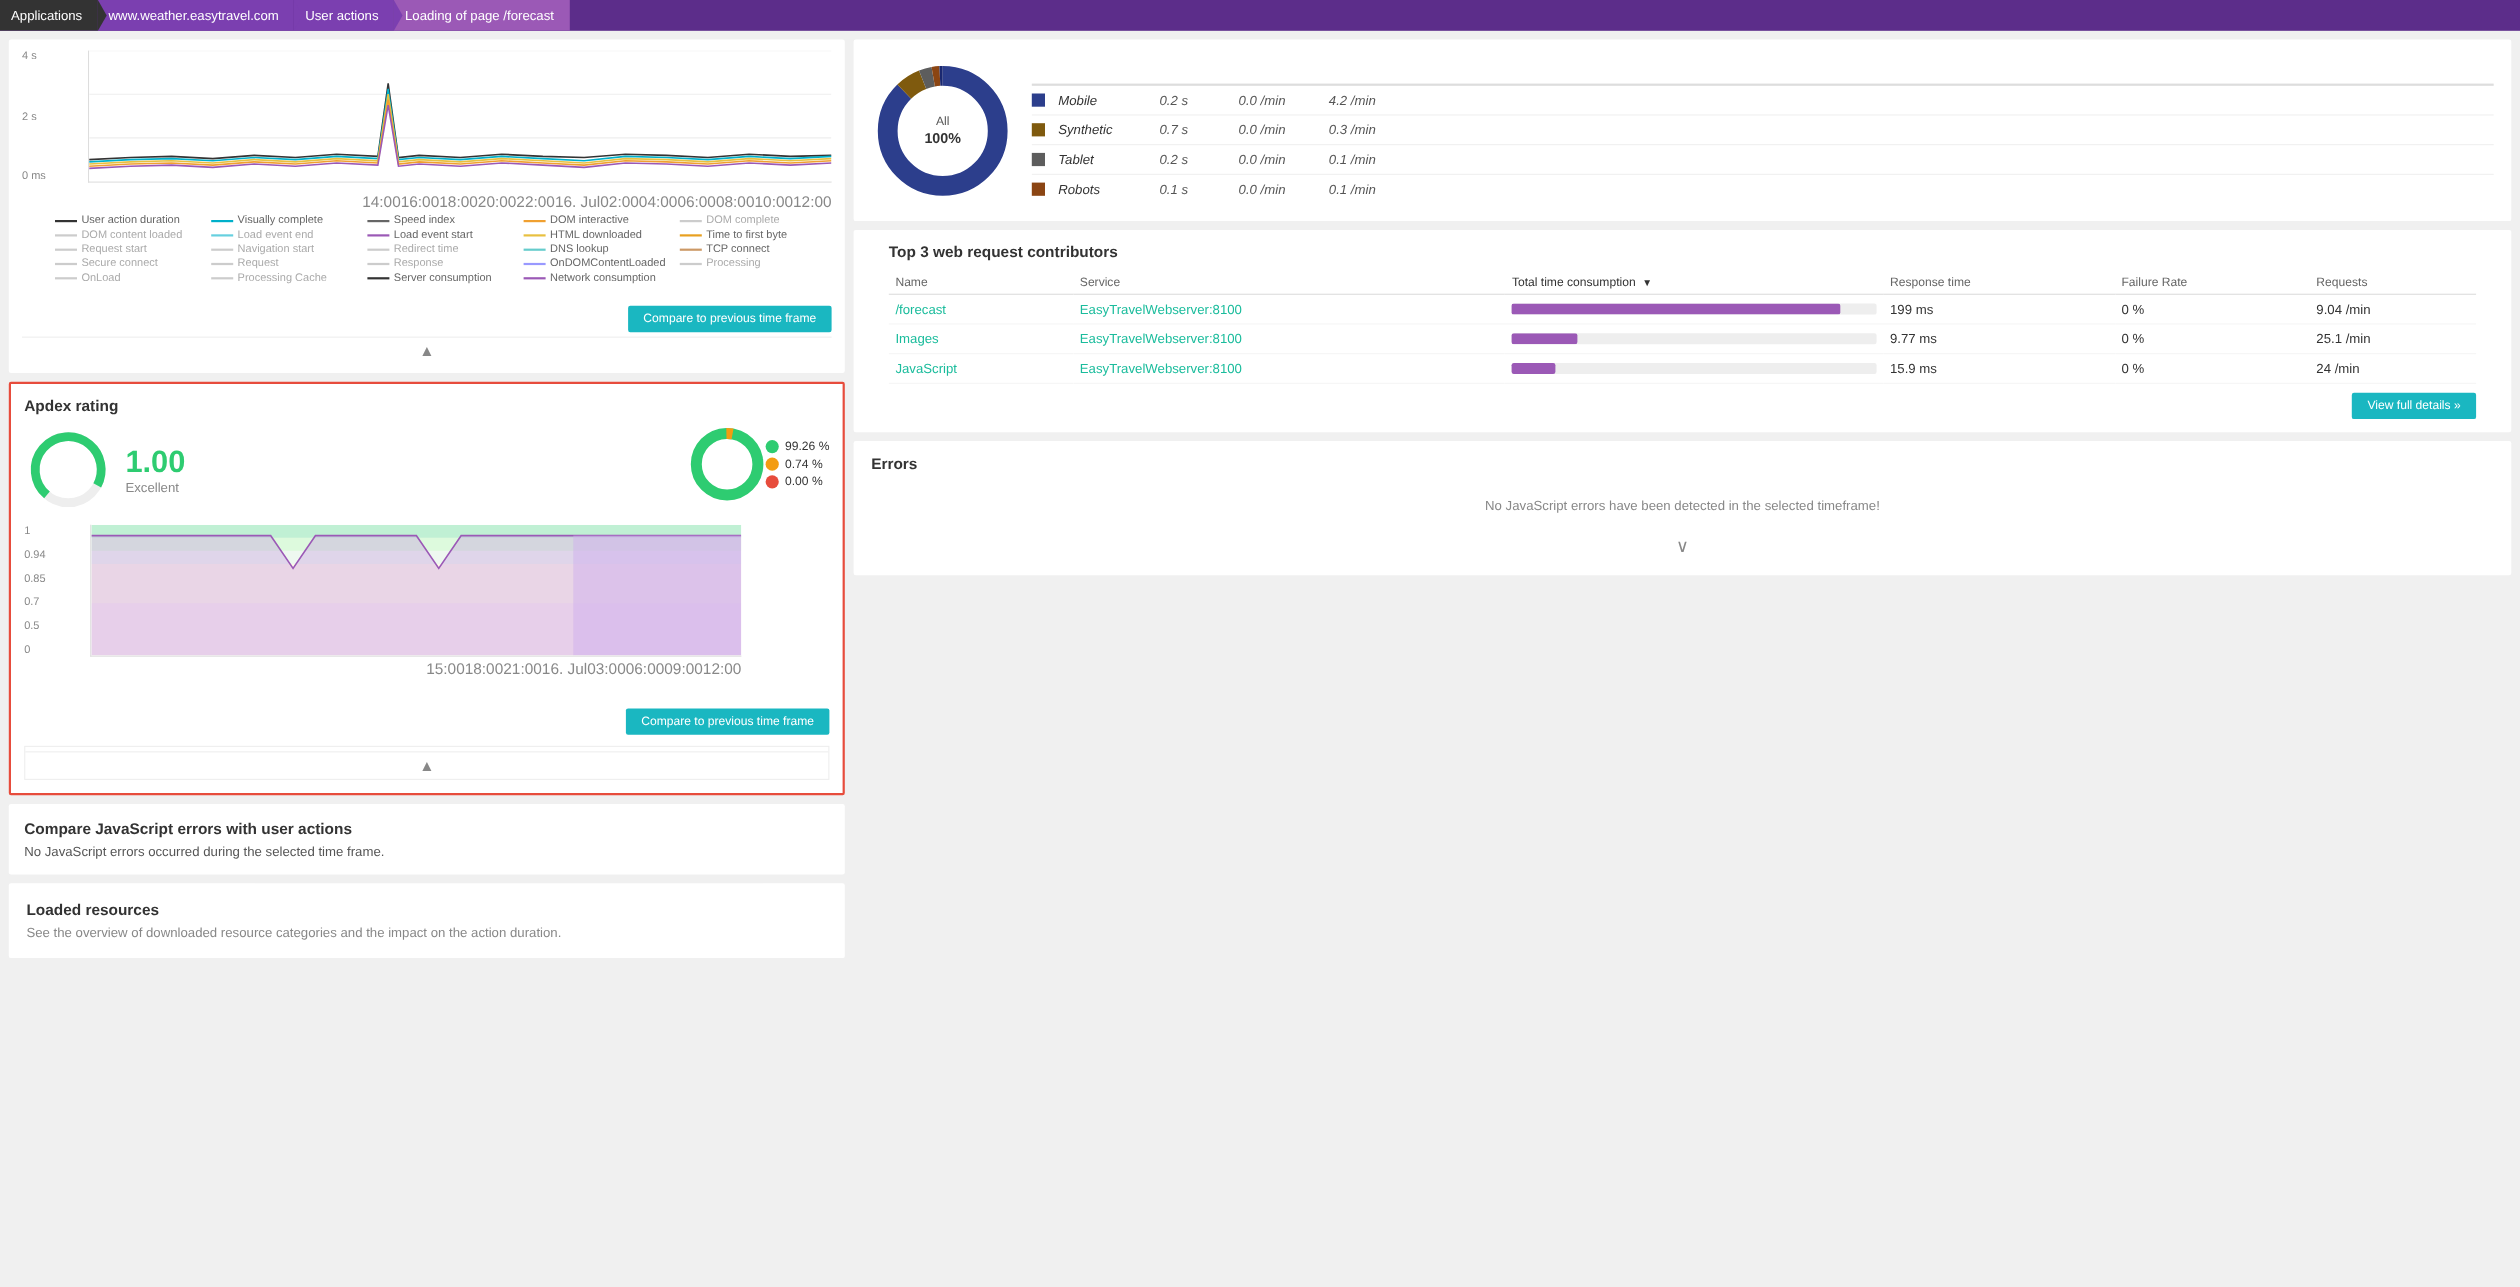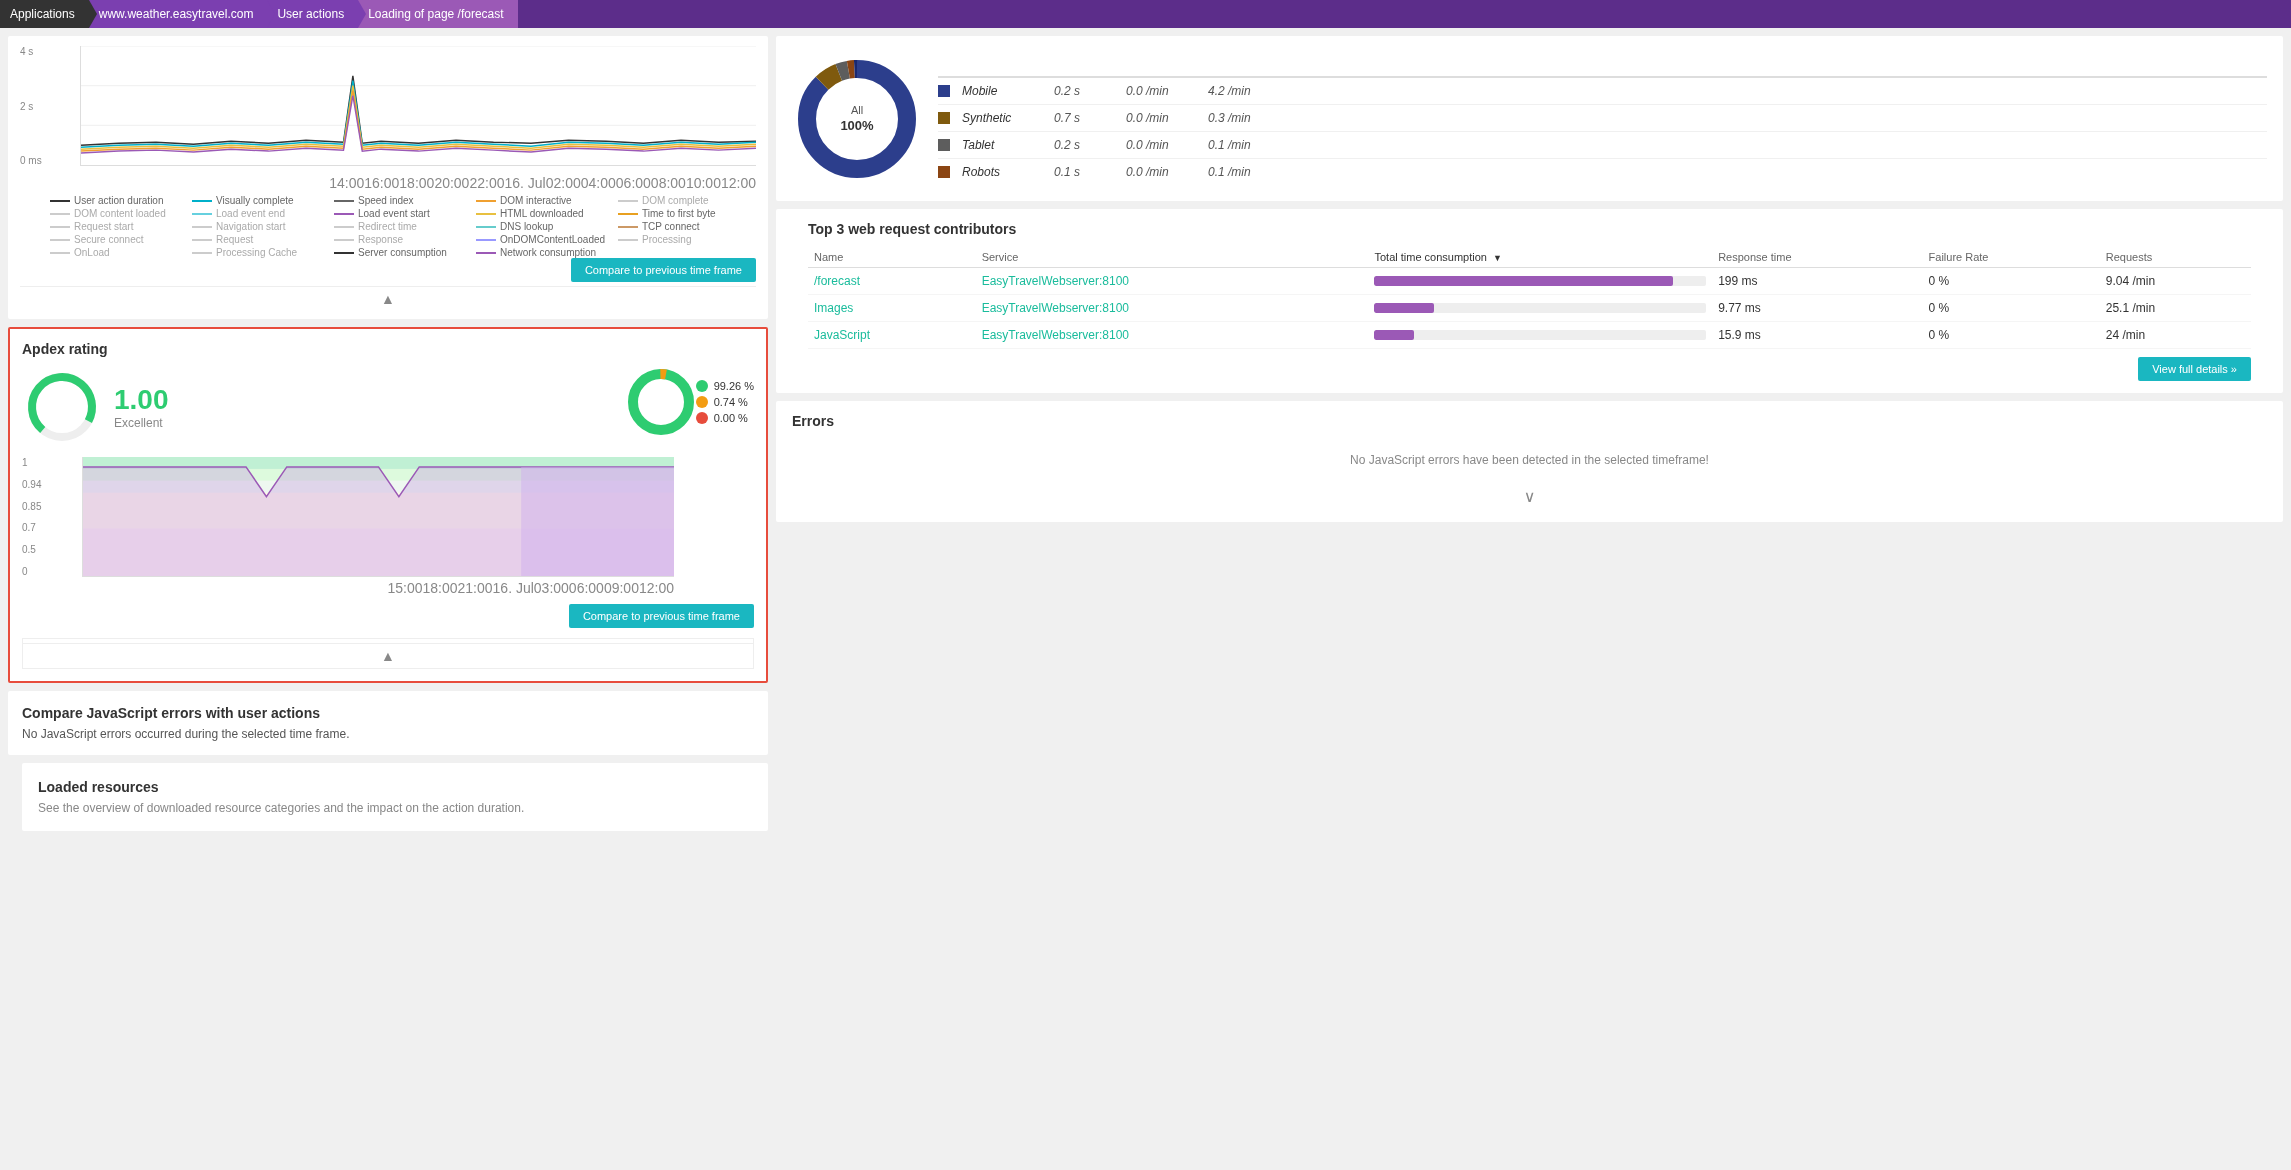--- a/index.html
+++ b/index.html
@@ -116,21 +116,21 @@
 
     .compare-btn {
       background: #1ab7c1;
       color: white;
       border: none;
       padding: 6px 14px;
       border-radius: 2px;
       cursor: pointer;
       font-size: 11px;
       float: right;
-      margin-top: 0;
+      margin-top: 20px;
     }
     .collapse-btn {
       display: flex;
       justify-content: center;
       align-items: center;
       padding: 4px;
       cursor: pointer;
       color: #888;
       font-size: 14px;
       border-top: 1px solid #eee;
@@ -256,21 +256,21 @@
       color: #888;
       font-size: 16px;
     }
 
     
     .compare-js-card { padding: 14px; }
     .compare-js-title { font-size: 14px; font-weight: bold; margin-bottom: 6px; }
     .compare-js-text { font-size: 12px; color: #555; }
 
     
-    .loaded-res-card { padding: 16px; margin-left: 14px; }
+    .loaded-res-card { padding: 16px; }
     .loaded-res-title { font-size: 14px; font-weight: bold; margin-bottom: 6px; }
     .loaded-res-text { font-size: 12px; color: #888; }
 
     
     .sort-arrow { font-size: 9px; margin-left: 3px; }
 
     .clearfix::after { content: ''; display: block; clear: both; }
   </style>
 </head>
 <body>

